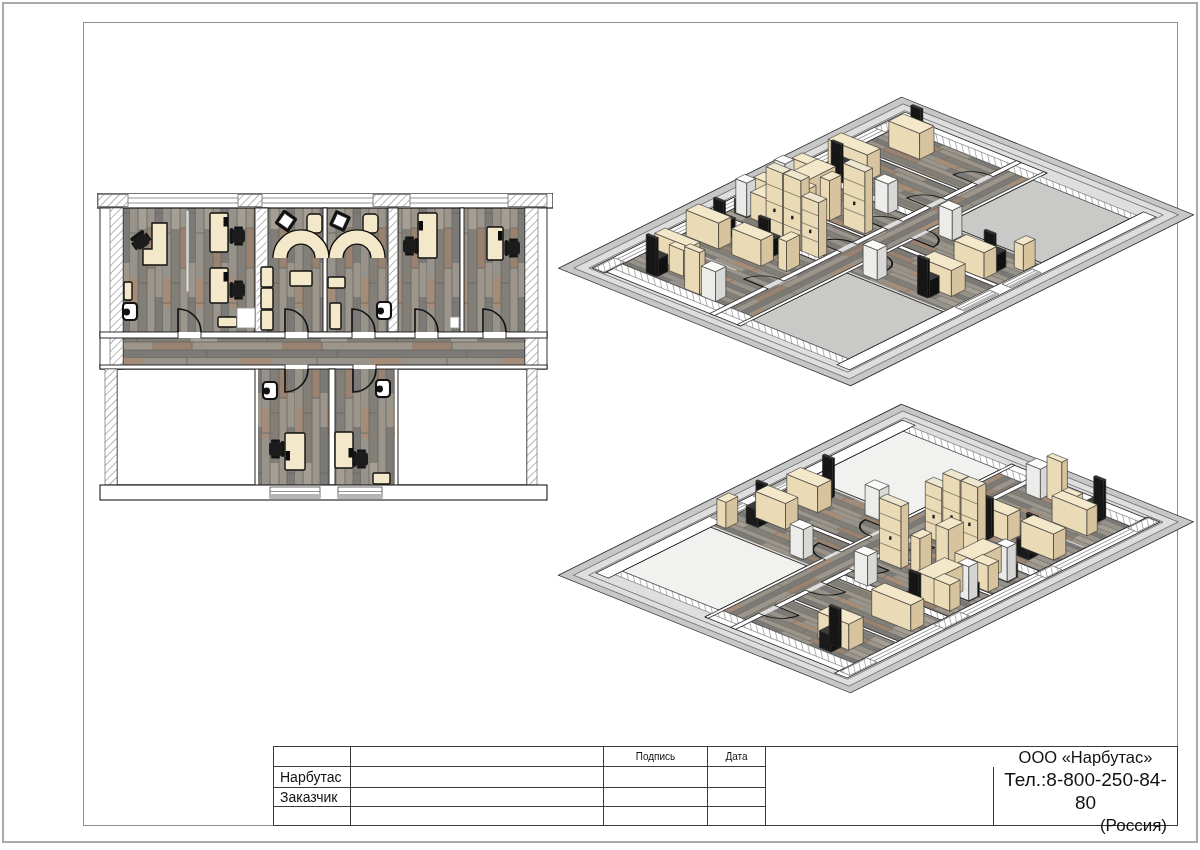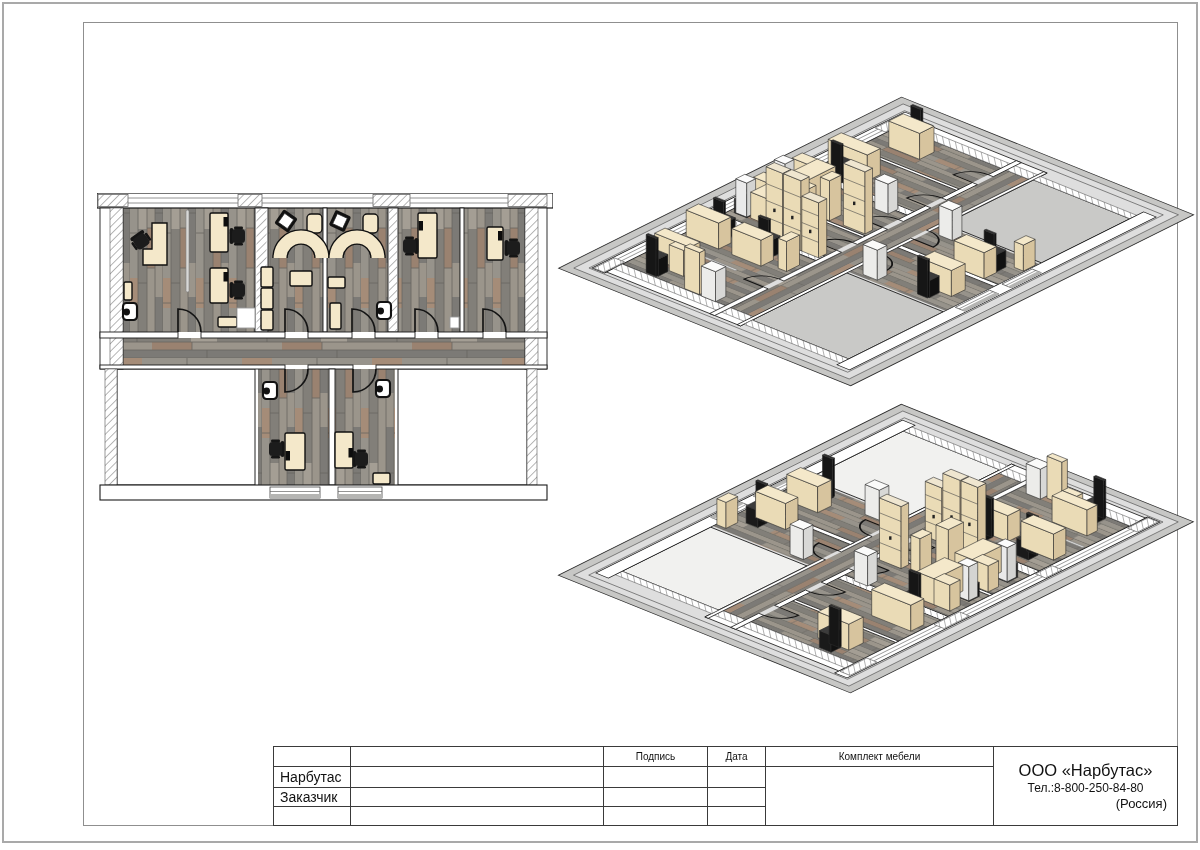--- a/index.html
+++ b/index.html
@@ -15,24 +15,24 @@
         display:grid;box-sizing:border-box;border:1px solid #3a3a3a;background:#fff;
         grid-template-columns:77px 253px 104px 58px 228px 1fr;
         grid-template-rows:20px 21px 19px 1fr;font-size:14px;}
   .tb-cell{border-right:1px solid #3a3a3a;border-bottom:1px solid #3a3a3a;
         display:flex;align-items:center;overflow:hidden;}
   .tb-label{padding-left:6px;}
   .tb-center{justify-content:center;font-size:10px;}
   .tb-merged{grid-column:5;grid-row:2/5;border-right:1px solid #3a3a3a;border-bottom:none;}
   .tb-bottom{border-bottom:none;}
   .company-cell{grid-column:6;grid-row:1/5;border:none;display:flex;flex-direction:column;
-        justify-content:center;align-items:stretch;line-height:1.25;padding:0 8px;}
+        align-items:stretch;line-height:1.25;padding:0 8px;}
   .company-name{font-size:16.5px;text-align:center;}
-  .company-phone{font-size:12px;text-align:center;}
-  .company-country{font-size:13px;text-align:right;padding-right:2px;}
+  .company-phone{font-size:19px;text-align:center;}
+  .company-country{font-size:17px;text-align:right;padding-right:2px;}
 </style>
 </head>
 <body>
 
 <div class="page">
 
   <div class="outer-border"></div>
   <div class="inner-frame"></div>
 
   <svg id="plan2d" style="left:97px;top:193px;" width="456" height="311" viewBox="0 0 456 311">
@@ -625,21 +625,20 @@
         <polygon points="841.2,646.5 839.1,647.5 839.1,609.5 841.2,608.5" fill="#0e0e0e" stroke="#2b2b2b" stroke-width="0.6"></polygon>
         <polygon points="841.2,608.5 839.1,609.5 829.1,605.5 831.2,604.4" fill="#303030" stroke="#2b2b2b" stroke-width="0.6"></polygon>
       </g>
   </svg>
 
   <div class="titleblock">
     <div class="tb-cell" style="grid-column:1;grid-row:1"></div>
     <div class="tb-cell" style="grid-column:2;grid-row:1"></div>
     <div class="tb-cell tb-center" style="grid-column:3;grid-row:1">Подпись</div>
     <div class="tb-cell tb-center" style="grid-column:4;grid-row:1">Дата</div>
-    <div class="tb-cell tb-center" style="grid-column:5;grid-row:1">Комплект мебели</div>
 
     <div class="tb-cell tb-label" style="grid-column:1;grid-row:2">Нарбутас</div>
     <div class="tb-cell" style="grid-column:2;grid-row:2"></div>
     <div class="tb-cell" style="grid-column:3;grid-row:2"></div>
     <div class="tb-cell" style="grid-column:4;grid-row:2"></div>
 
     <div class="tb-cell tb-label" style="grid-column:1;grid-row:3">Заказчик</div>
     <div class="tb-cell" style="grid-column:2;grid-row:3"></div>
     <div class="tb-cell" style="grid-column:3;grid-row:3"></div>
     <div class="tb-cell" style="grid-column:4;grid-row:3"></div>

